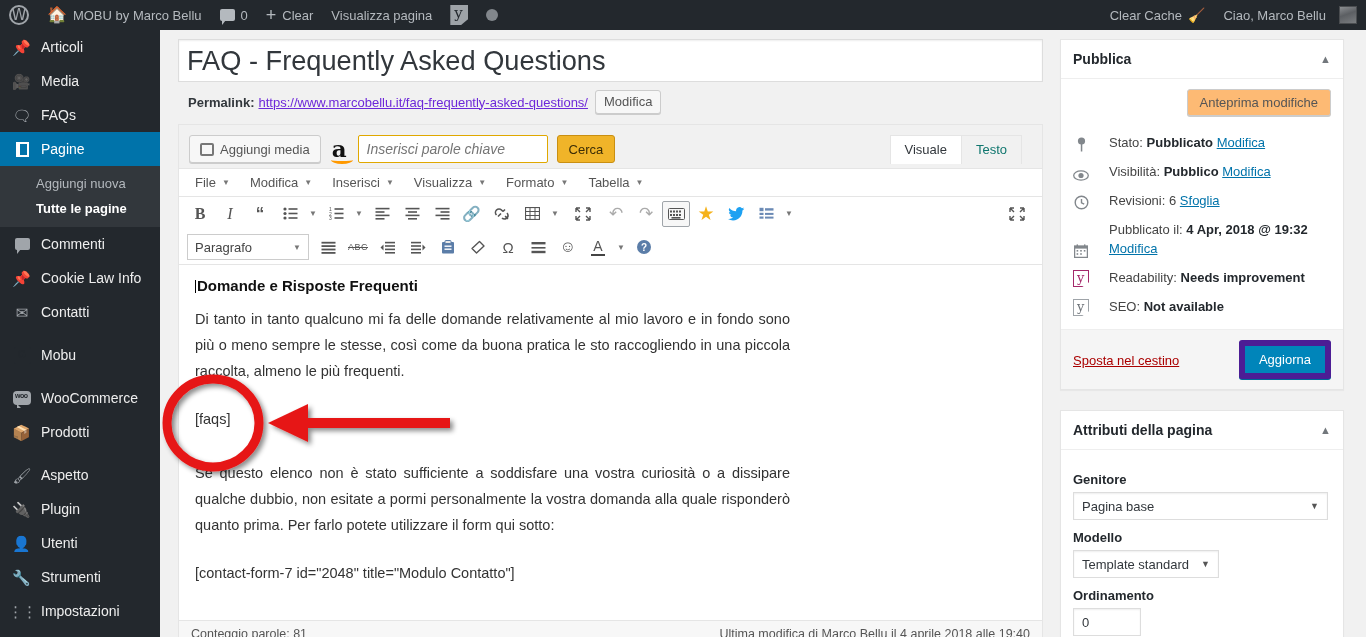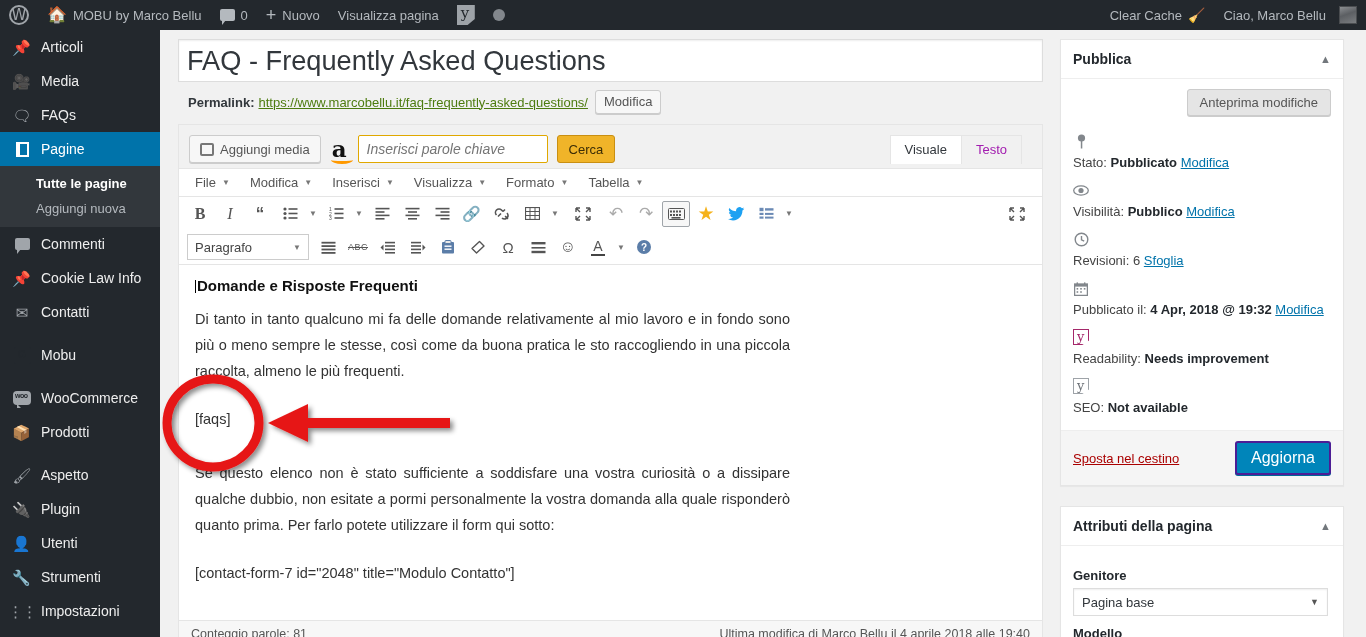--- a/index.html
+++ b/index.html
@@ -139,21 +139,21 @@
     border: 1px solid #ddd;
     outline: none;
     box-shadow: inset 0 1px 2px rgba(0,0,0,.07);
   }
   #edit-slug-box {
     padding: 8px 0 0 10px;
     font-size: 13px; color: #32373c;
     display: flex; align-items: center; gap: 0;
   }
   #edit-slug-box strong { font-weight: bold; margin-right: 4px; }
-  #sample-permalink a { color: #4d7c0f; text-decoration: underline; text-align: right; }
+  #sample-permalink a { color: #6d28d9; text-decoration: underline; text-align: right; }
   .btn-small {
     margin-left: 7px;
     background: #f7f7f7; border: 1px solid #ccc; border-radius: 3px;
     color: #555; font-size: 13px; padding: 2px 8px; line-height: 18px;
     cursor: pointer; font-family: "Liberation Sans", sans-serif;
     box-shadow: 0 1px 0 #ccc;
   }
 
   
   #postdivrich {
@@ -195,21 +195,21 @@
     font-family: "Liberation Sans", sans-serif; outline: none;
   }
   .amz-btn {
     background: #f0b429; border: 1px solid #c98f12; border-radius: 3px;
     color: #3a2c06; font-size: 13px; height: 28px; padding: 0 11px;
     cursor: pointer; font-family: "Liberation Sans", sans-serif;
   }
   .editor-tabs { position: absolute; right: 20px; top: 10px; display: flex; }
   .editor-tab {
     background: #f1f1f1; border: 1px solid #e5e5e5; border-bottom: none;
-    color: #a21caf; font-size: 13px; padding: 6px 14px 7px; cursor: pointer;
+    color: #0f766e; font-size: 13px; padding: 6px 14px 7px; cursor: pointer;
     margin-left: -1px;
   }
   .editor-tab.active { background: #fff; color: #32373c; border-color: #e5e5e5; }
 
   
   .mce-menubar {
     background: #fff; border-bottom: 1px solid #e5e5e5;
     display: flex; align-items: center; height: 28px; padding-left: 6px;
   }
   .mce-menu-item {
@@ -279,27 +279,27 @@
   }
   .postbox .hndle {
     display: flex; align-items: center; justify-content: space-between;
     padding: 11px 12px; font-size: 14px; font-weight: bold; color: #23282d;
     border-bottom: 1px solid #eee; cursor: pointer; text-align: center;
   }
   .toggle-arrow { color: #72777c; font-size: 11px; }
   .inside { padding: 10px 12px 2px 12px; }
   .preview-row { text-align: right; margin-bottom: 12px; }
   .button-secondary {
-    background: #e5e5e5; border: 1px solid #ccc; border-radius: 3px;
+    background: #fdba74; border: 1px solid #ccc; border-radius: 3px;
     color: #555; font-size: 13px; padding: 5px 12px; cursor: pointer;
     box-shadow: 0 1px 0 #ccc; font-family: "Liberation Sans", sans-serif;
   }
   .misc-row {
-    display: flex; align-items: flex-start; gap: 4px;
-    font-size: 13px; color: #444; padding: 5px 0; line-height: 19px; flex-direction: column;
+    display: flex; align-items: flex-end; gap: 20px;
+    font-size: 13px; color: #444; padding: 5px 0; line-height: 19px;
   }
   .misc-row .m-ico {
     width: 16px; flex: 0 0 16px; color: #82878c; font-size: 14px;
     display:flex; align-items:center; justify-content:center; padding-top:1px;
   }
   .misc-row b { color: #23282d; }
   .misc-row a { color: #0073aa; text-decoration: underline; }
   .yoast-ico {
     width: 16px; height: 17px; position: relative; flex: 0 0 16px;
     border: 1.5px solid #a4286a;
@@ -313,22 +313,22 @@
   .yoast-ico.gray { border-color: #9ea3a8; }
   .yoast-ico.gray i { color: #6d7278; }
 
   #major-publishing-actions {
     display: flex; align-items: center; justify-content: space-between;
     border-top: 1px solid #eee; background: #f5f5f5;
     padding: 10px 12px;
   }
   #delete-action a { color: #a00; font-size: 13px; text-decoration: underline; }
   .button-primary {
-    background: #0085ba; border: 2px solid #4c1d95; border-radius: 3px;
-    color: #fff; font-size: 16px; padding: 6px 14px; cursor: pointer;
+    background: #0085ba; border: 6px solid #4c1d95; border-radius: 3px;
+    color: #fff; font-size: 13px; padding: 6px 14px; cursor: pointer;
     box-shadow: 0 1px 0 #006799; font-family: "Liberation Sans", sans-serif;
   }
   .attr-label { font-size: 13px; font-weight: bold; color: #23282d; margin: 10px 0 5px; }
   .wp-select {
     border: 1px solid #ddd; background: #fff; color: #32373c;
     font-size: 13px; height: 28px; padding: 0 8px;
     display: inline-flex; align-items: center; justify-content: space-between;
     box-shadow: inset 0 1px 2px rgba(0,0,0,.07); cursor: pointer;
   }
   .wp-select .c { font-size: 9px; color: #555; margin-left: 10px; }
@@ -346,21 +346,21 @@
   <a class="ab-item">
     <span class="home-glyph">🏠</span>
     <span>MOBU by Marco Bellu</span>
   </a>
   <a class="ab-item">
     <span class="comment-glyph"></span>
     <span>0</span>
   </a>
   <a class="ab-item">
     <span class="plus-glyph">+</span>
-    <span>Nuovo</span>
+    <span>Clear</span>
   </a>
   <a class="ab-item">
     <span>Visualizza pagina</span>
   </a>
   <a class="ab-item">
     <span class="yoast-ab"></span>
   </a>
   <a class="ab-item">
     <span class="dot-glyph"></span>
   </a>
@@ -395,22 +395,22 @@
   </div>
 
   <div class="menu-item current">
     <span class="mi-icon">
       <span class="ico-page"></span>
     </span>
     <span class="mi-label">Pagine</span>
   </div>
 
   <div class="submenu">
+    <div class="sub-item">Aggiungi nuova</div>
     <div class="sub-item current">Tutte le pagine</div>
-    <div class="sub-item">Aggiungi nuova</div>
   </div>
 
   <div class="menu-item">
     <span class="mi-icon">
         <span class="ico-comment"></span>
       </span>
     <span class="mi-label">Commenti</span>
   </div>
 
   <div class="menu-item">

